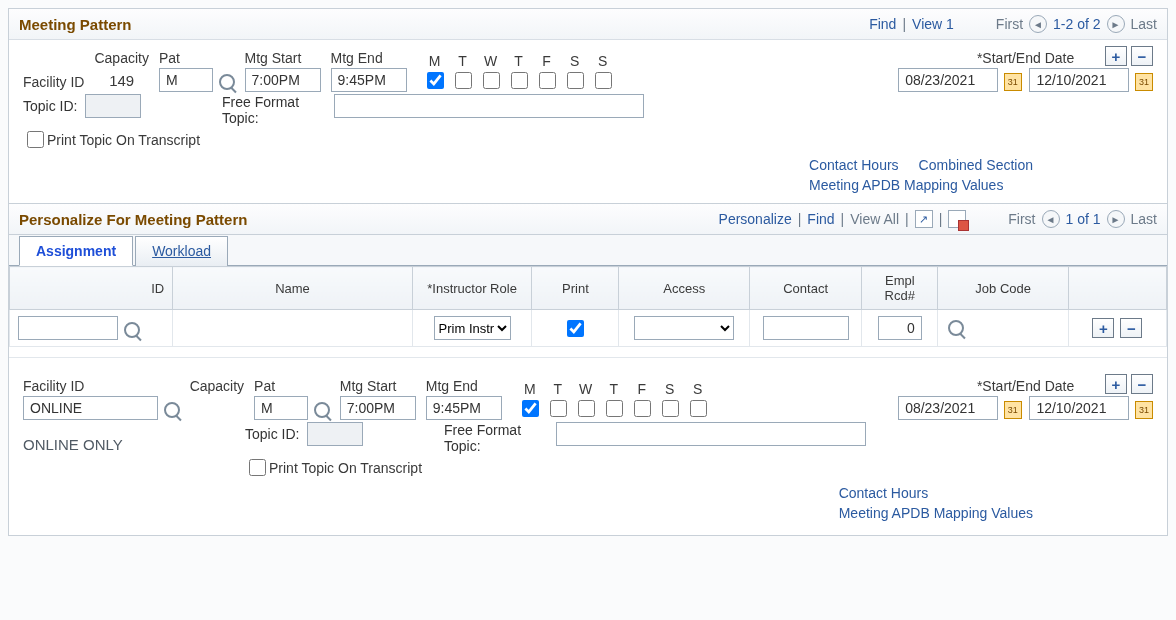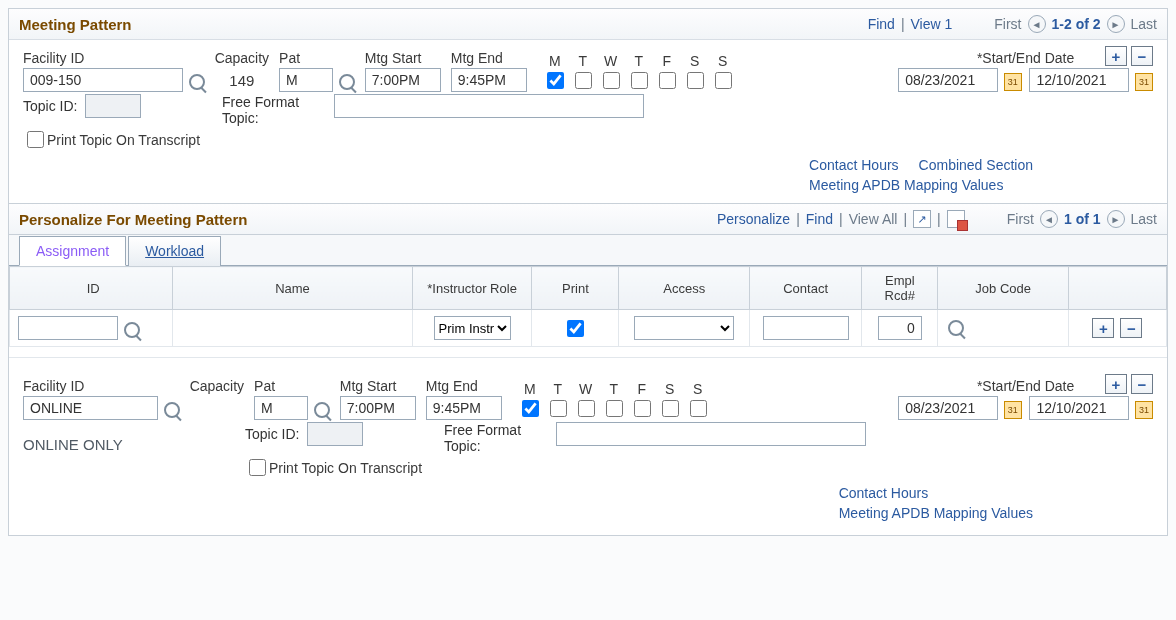--- a/index.html
+++ b/index.html
@@ -45,21 +45,21 @@
     width: 18px; height:18px;
     border:1px solid #9aa9b8;
     border-radius:50%;
     align-items:center;
     justify-content:center;
     font-size:10px;
     color:#6c7a89;
     background:#f5f7f9;
     cursor:pointer;
   }
-  .counter { color:#2b5aa0; font-weight:bold; }
+  .counter { color:#2b5aa0; font-weight:normal; }
   .panel-body { padding: 10px 14px 14px 14px; position:relative; }
   .row { display:flex; align-items:flex-end; gap:10px; }
   .field { display:flex; flex-direction:column; }
   .field label { font-size:14px; color:#3a3a3a; margin-bottom:2px; white-space:nowrap; }
   .lbl-day { font-size:14px; color:#3a3a3a; width:22px; text-align:center; display:inline-block;}
   input[type=text] {
     border:1px solid #9aa9b8;
     background:#fff;
     height:24px;
     padding:0 6px;
@@ -134,21 +134,21 @@
     border:1px solid #9aa9b8;
     border-bottom:none;
     background:linear-gradient(#fff,#e9eef3);
     margin-right:2px;
     font-size:14px;
     color:#2b5aa0;
     cursor:pointer;
     position:relative;
     top:1px;
   }
-  .tab.active { background:#fff; font-weight:normal; color:#8b5cf6; border-bottom:1px solid #fff;}
+  .tab.active { background:#fff; font-weight:bold; color:#1d4ed8; border-bottom:1px solid #fff;}
   .tab .underline { text-decoration:underline; }
   table.grid { width:100%; border-collapse:collapse; }
   table.grid th {
     background:linear-gradient(#f8fafc,#eef2f6);
     border:1px solid #c8d0d8;
     font-weight:normal;
     color:#3a3a3a;
     font-size:13px;
     padding:6px 8px;
     text-align:center;
@@ -203,24 +203,20 @@
   <div id="mp-rows">
   <div class="panel-body mp-row">
     <div class="add-del">
       <div class="sq-btn">+</div>
       <div class="sq-btn">−</div>
     </div>
 
     <div class="row">
       <div class="field">
         <label>Facility ID</label>
-        <span>
-          <input type="text" style="width: 160px;" class="f-facility" value="009-150">
-          <span class="lookup-icon"></span>
-        </span>
       </div>
       <div class="field" style="align-items:center;">
         <label>Capacity</label>
         <span class="f-capacity" style="height:24px;display:flex;align-items:center;font-size:15px;color:#3a3a3a;">149</span>
       </div>
       <div class="field">
         <label>Pat</label>
         <span>
           <input type="text" style="width: 54px;" class="f-pat" value="M">
           <span class="lookup-icon"></span>
@@ -332,21 +328,21 @@
         <span class="dim">Last</span>
       </div>
     </div>
     <div class="tabs">
       <div class="tab active"><span>Assignment</span></div>
       <div class="tab"><span class="underline">Workload</span></div>
     </div>
     <table class="grid">
       <thead>
         <tr>
-          <th style="width:150px;text-align:center;padding-left:12px;">ID</th>
+          <th style="width:150px;text-align:right;padding-left:12px;">ID</th>
           <th style="width:220px">Name</th>
           <th style="width:110px">*Instructor Role</th>
           <th style="width:80px">Print</th>
           <th style="width:120px">Access</th>
           <th style="width:100px">Contact</th>
           <th style="width:70px">Empl Rcd#</th>
           <th style="width:120px">Job Code</th>
           <th style="width:90px"></th>
         </tr>
       </thead>

